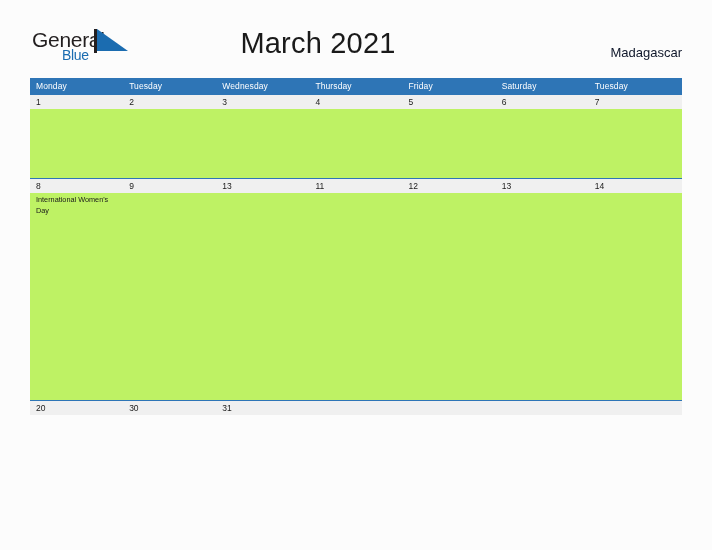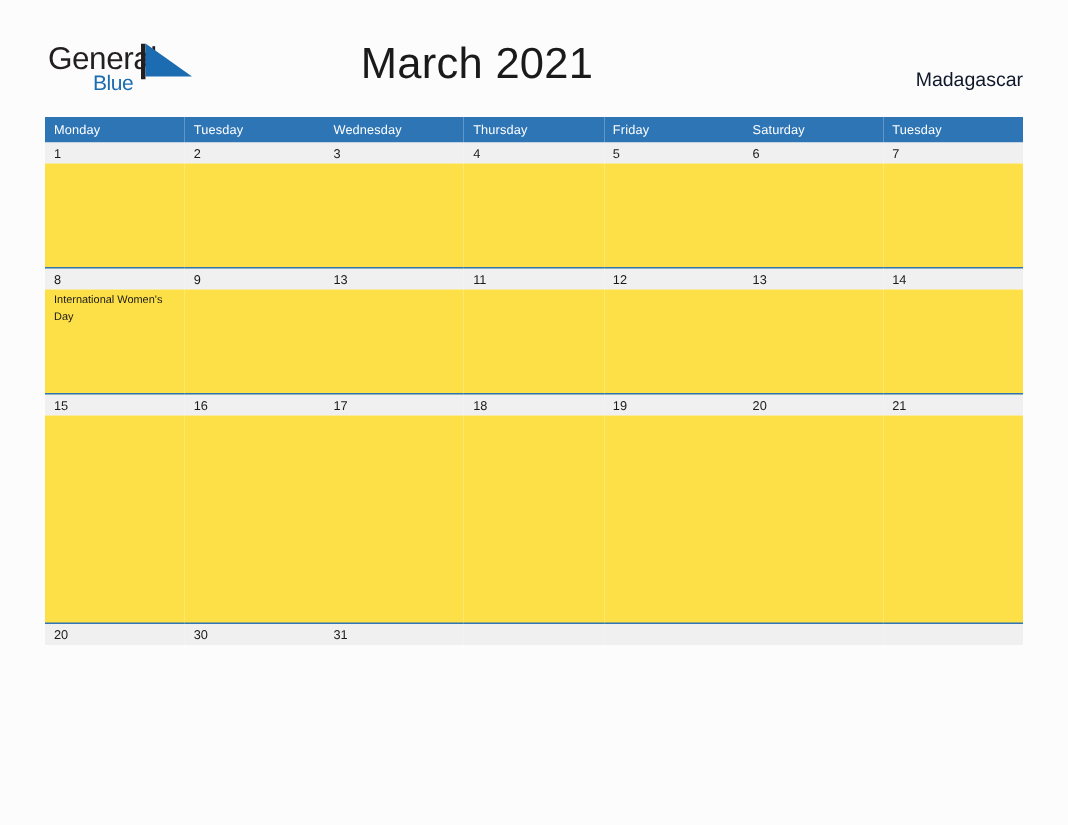--- a/index.html
+++ b/index.html
@@ -110,21 +110,21 @@
     font-size: 8.5px;
     color: #1a1a1a;
     padding-left: 6px;
     vertical-align: middle;
   }
   .date-row.ruled td {
     border-top: 1px solid #2e75b6;
   }
 
   .body-row td {
-    background: #fde047;
+    background: #bef264;
     height: 67px;
     vertical-align: top;
     padding: 2px 5px 0 6px;
     font-size: 7.3px;
     line-height: 10.5px;
     color: #1a1a1a;
   }
   .body-row.last td {
     height: 60px;
   }
@@ -227,29 +227,20 @@
           <span class="event"></span>
         </td>
       <td>
           <span class="event"></span>
         </td>
       <td>
           <span class="event"></span>
         </td>
     </tr>
 
-    <tr class="date-row ruled">
-      <td>15</td>
-      <td>16</td>
-      <td>17</td>
-      <td>18</td>
-      <td>19</td>
-      <td>20</td>
-      <td>21</td>
-    </tr>
     <tr class="body-row">
       <td>
           <span class="event"></span>
         </td>
       <td>
           <span class="event"></span>
         </td>
       <td>
           <span class="event"></span>
         </td>

